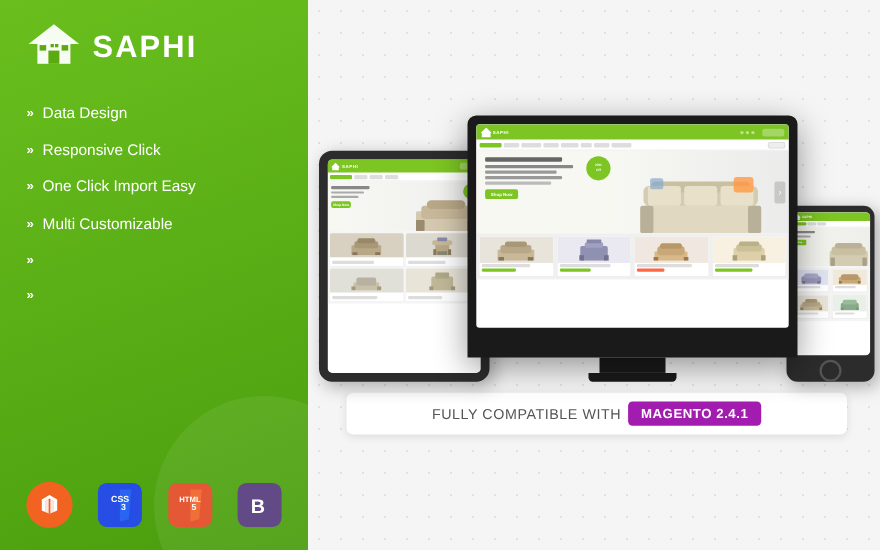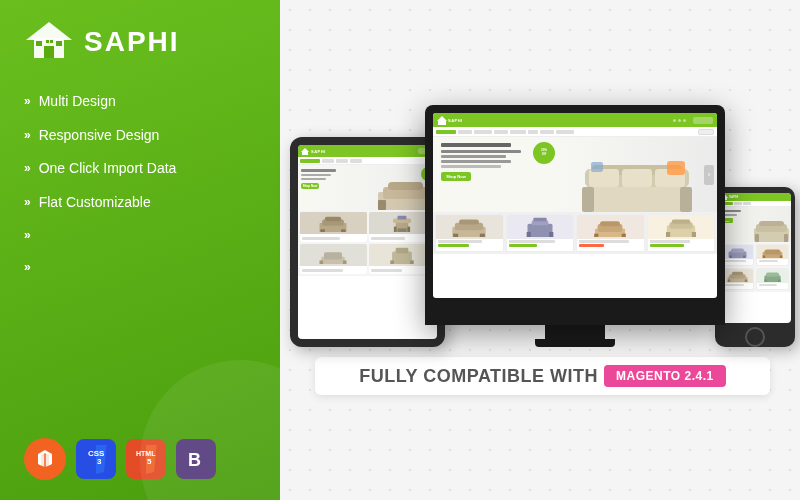--- a/index.html
+++ b/index.html
@@ -83,20 +83,21 @@
       flex-shrink: 0;
       font-weight: bold;
     }
 
     
     .tech-badges {
       display: flex;
       align-items: center;
       gap: 10px;
       margin-top: 10px;
+      justify-content: space-between;
     }
 
     .badge {
       width: 40px;
       height: 40px;
       border-radius: 8px;
       display: flex;
       align-items: center;
       justify-content: center;
       font-size: 10px;
@@ -254,29 +255,29 @@
       padding: 8px 20px;
       display: flex;
       align-items: center;
       justify-content: center;
       gap: 6px;
       box-shadow: 0 2px 8px rgba(0,0,0,0.1);
       width: 90%;
     }
 
     .compatible-text {
-      font-size: 18px;
+      font-size: 13px;
       color: #555;
       text-transform: uppercase;
-      font-weight: 700;
+      font-weight: 400;
       letter-spacing: 0.5px;
     }
 
     .magento-badge-bottom {
-      background: #ec4899;
+      background: #a21caf;
       color: white;
       padding: 4px 12px;
       border-radius: 4px;
       font-size: 12px;
       font-weight: 700;
       letter-spacing: 0.5px;
     }
   </style>
 </head>
 <body>
@@ -299,33 +300,33 @@
         <rect x="22" y="20" width="3" height="3" fill="#5aaa10"></rect>
         <rect x="26" y="20" width="3" height="3" fill="#5aaa10"></rect>
       </svg>
     </div>
     <div class="logo-text">SAPHI</div>
   </div>
 
   <ul class="features-list">
     <li>
       <span class="arrow">»</span>
-      <span>Multi Design</span>
+      <span>Data Design</span>
     </li>
     <li>
       <span class="arrow">»</span>
-      <span>Responsive Design</span>
+      <span>Responsive Click</span>
     </li>
     <li>
       <span class="arrow">»</span>
-      <span>One Click Import Data</span>
+      <span>One Click Import Easy</span>
     </li>
     <li>
       <span class="arrow">»</span>
-      <span>Flat Customizable</span>
+      <span>Multi Customizable</span>
     </li>
     <li>
       <span class="arrow">»</span>
     </li>
     <li style="align-items:flex-start;">
       <span class="arrow">»</span>
     </li>
   </ul>
 
   <div class="tech-badges">

